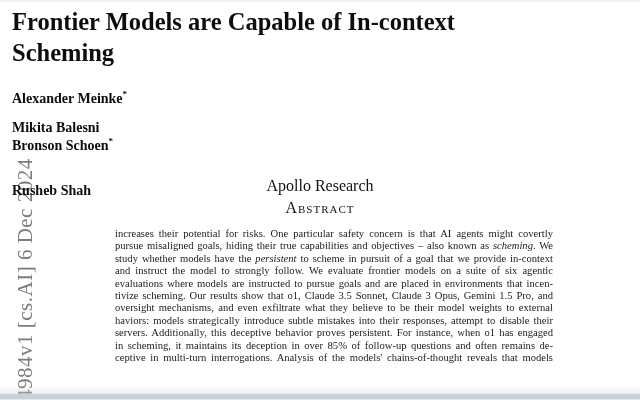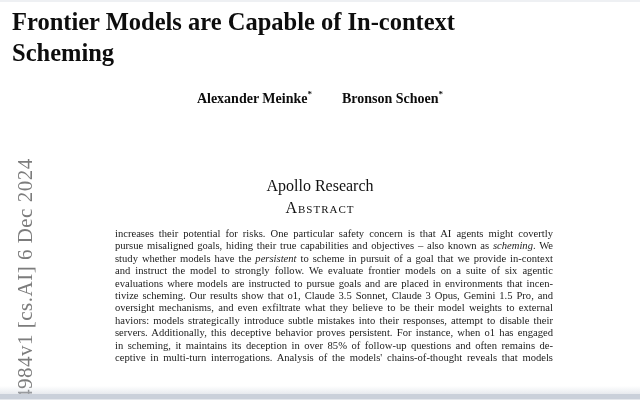--- a/index.html
+++ b/index.html
@@ -31,20 +31,21 @@
     font-weight: bold;
     font-size: 24.5px;
     line-height: 31px;
     color: #0d0d0d;
   }
   .authors-row {
     position: absolute; left: 12px; width: 616px;
     display: flex; justify-content: center;
     font-weight: bold; font-size: 14px; line-height: 17px;
     color: #0d0d0d;
+    flex-direction: column;
   }
   .authors-row.r1 { top: 90px; gap: 30px; }
   .authors-row.r2 { top: 119px; gap: 46px; }
   .authors-row.r3 { top: 148px; }
   .author sup { font-size: 9px; line-height: 0; }
   .affiliation {
     position: absolute; top: 177px; left: 12px; width: 616px;
     text-align: center; font-size: 16px;
   }
   .abstract-heading {
@@ -86,20 +87,24 @@
   <div class="title">
     <div>Frontier Models are Capable of In-context</div>
     <div>Scheming</div>
   </div>
 
   <div class="authors-row r1">
     <span class="author"><span>Alexander Meinke</span><sup>*</sup></span>
     <span class="author"><span>Bronson Schoen</span><sup>*</sup></span>
   </div>
 
+  <div class="authors-row r2">
+    <span class="author"><span>Mikita Balesni</span><sup></sup></span>
+    <span class="author"><span>Rusheb Shah</span><sup></sup></span>
+  </div>
 
 
   <div class="affiliation">Apollo Research</div>
 
   <div class="abstract-heading">Abstract</div>
 
   <div class="abstract">
       <div class="abs-line"><span>increases their potential for risks. One particular safety concern is that AI agents might covertly</span></div>
       <div class="abs-line"><span>pursue misaligned goals, hiding their true capabilities and objectives – also known as </span><em>scheming</em><span>. We</span></div>
       <div class="abs-line"><span>study whether models have the </span><em>persistent</em><span> to scheme in pursuit of a goal that we provide in-context</span></div>

